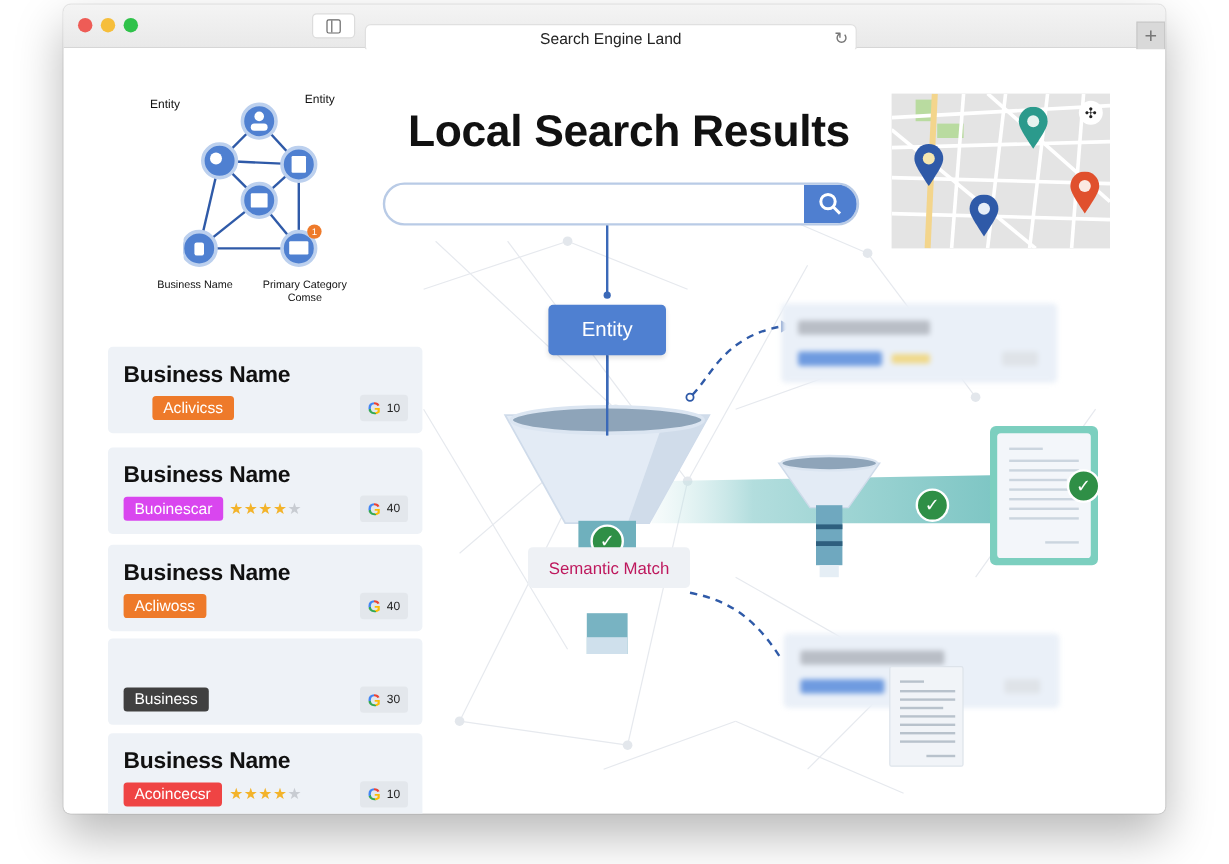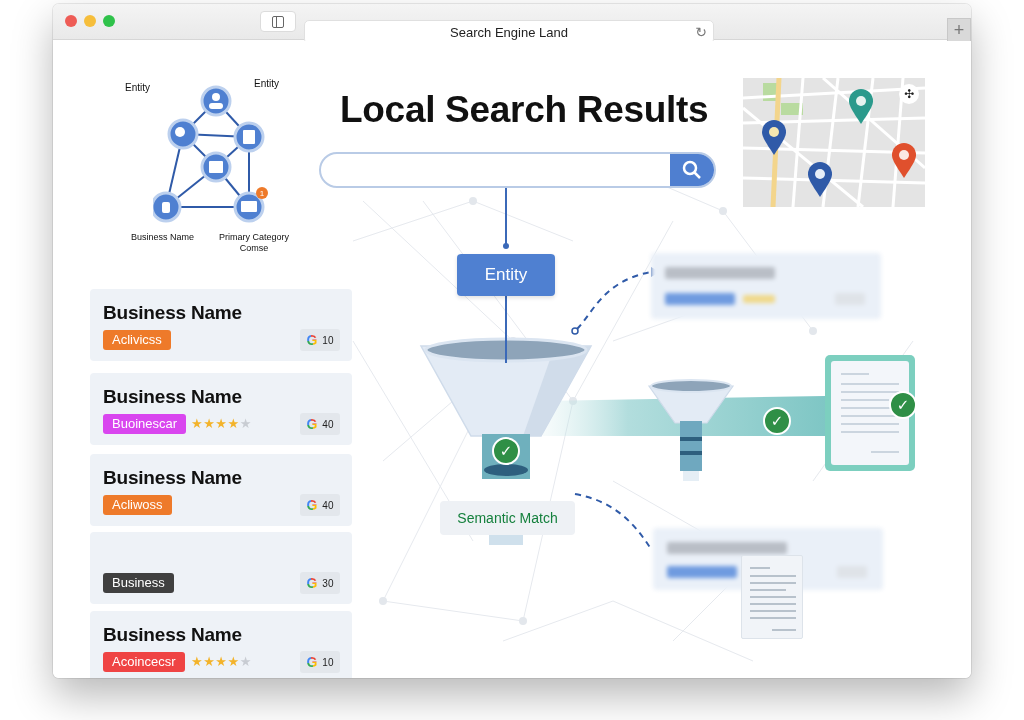--- a/index.html
+++ b/index.html
@@ -81,22 +81,22 @@
   .g { font-weight: 700; font-size: 14px; background: conic-gradient(#ea4335 0 25%, #fbbc05 0 45%, #34a853 0 70%, #4285f4 0); -webkit-background-clip: text; background-clip: text; color: transparent; }
   .gcount { font-size: 10px; color: #222; }
 
   .entity-box {
     position: absolute; left: 404px; top: 213px; width: 98px; height: 42px;
     background: #4f80d1; border-radius: 4px; color: #fff; font-size: 17px;
     display: flex; align-items: center; justify-content: center;
     box-shadow: 0 2px 4px rgba(0,0,0,0.12);
   }
   .sem-box {
-    position: absolute; left: 387px; top: 460px; width: 135px; height: 34px;
-    background: #eef1f5; border-radius: 4px; color: #15803d; font-size: 14px;
+    position: absolute; left: 387px; top: 415px; width: 135px; height: 34px;
+    background: #eef1f5; border-radius: 4px; color: #be185d; font-size: 14px;
     display: flex; align-items: center; justify-content: center;
   }
 
   .blur-card { position: absolute; background: #eaf0f8; filter: blur(2px); border-radius: 4px; }
   .doc-card {
     position: absolute; left: 772px; top: 314px; width: 90px; height: 116px;
     background: #7ccfbf; border-radius: 5px; padding: 6px;
   }
   .doc-inner { width: 100%; height: 100%; background: #f3f6fa; border-radius: 3px; position: relative; }
   .doc-line { position: absolute; left: 10px; right: 10px; height: 2px; background: #cbd5df; }
@@ -273,21 +273,21 @@
         </svg>
       <svg style="position:absolute;left:148px;top:65px;" width="26" height="36">
           <path d="M13 35 C 3 20, 1 16, 1 12 A12 12 0 0 1 25 12 C 25 16, 23 20, 13 35 Z" fill="#e0502d"></path>
           <circle cx="13" cy="12" r="5" fill="#fbe9e2"></circle>
         </svg>
       <div class="compass">✣</div>
     </div>
 
     <div class="card" style="top:248px;">
       <div class="name">Business Name</div>
-      <div class="tag" style="background:#ee7a2a;">Aclivicss</div>
+      <div class="tag" style="background:#ee7a2a;margin-left:24px;">Aclivicss</div>
       <div class="gbadge">
           <span class="g">G</span>
           <span class="gcount">10</span>
         </div>
     </div>
     <div class="card" style="top:332px;">
       <div class="name">Business Name</div>
       <div class="tag" style="background:#d946ef;">Buoinescar</div>
       <div class="stars">★★★★<span class="off">★</span></div>
       <div class="gbadge">

